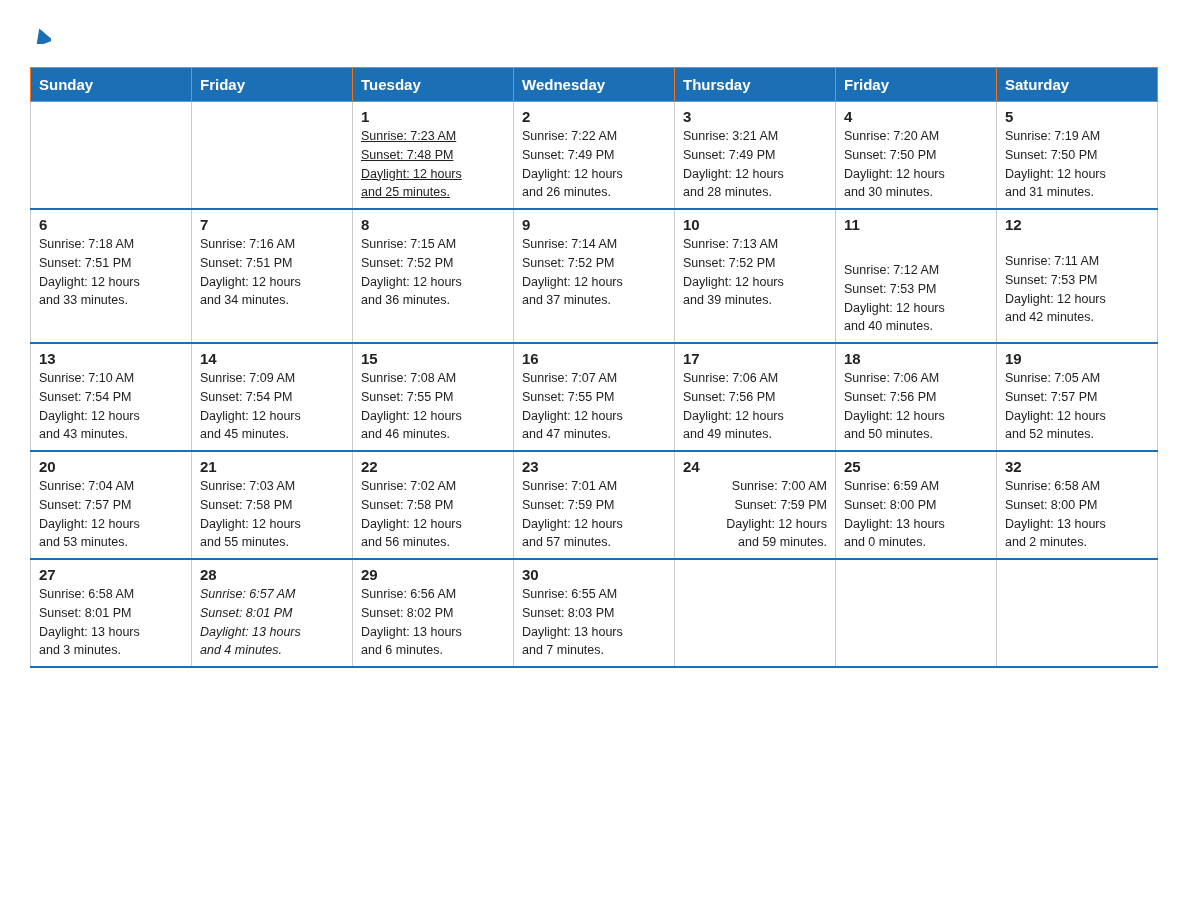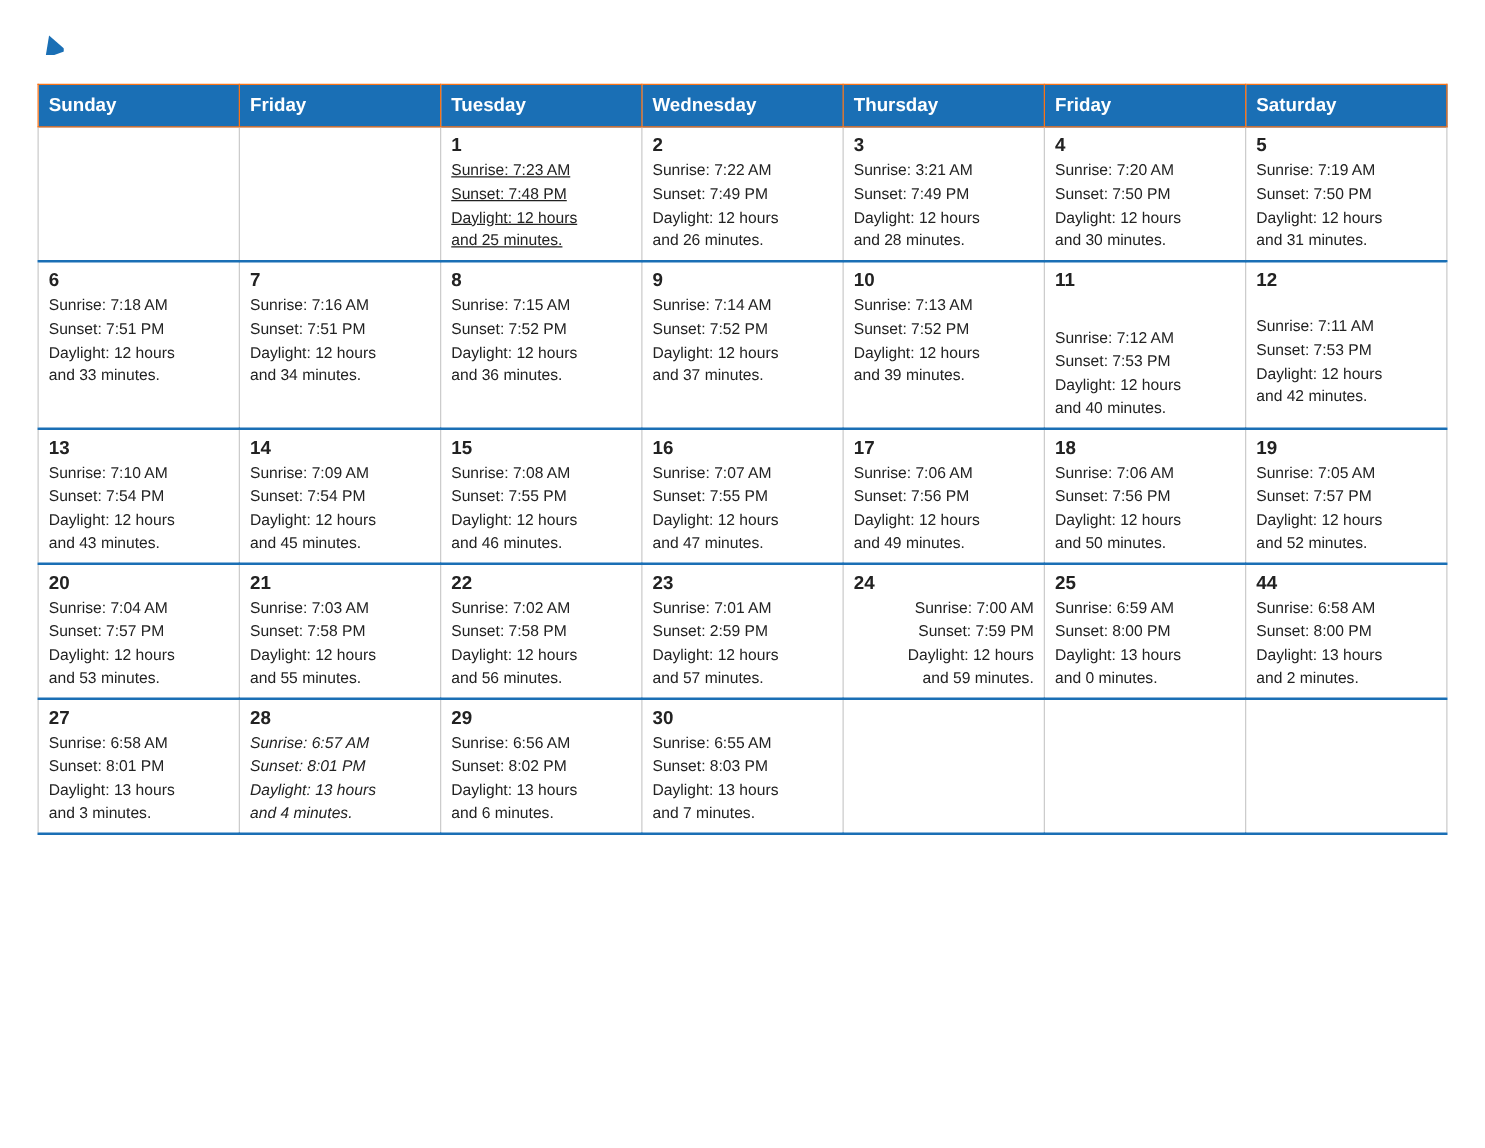--- a/index.html
+++ b/index.html
@@ -280,40 +280,40 @@
         <td>
           <div class="day-number">22</div>
           <div class="day-info" style="white-space: pre-line;">Sunrise: 7:02 AM
 Sunset: 7:58 PM
 Daylight: 12 hours
 and 56 minutes.</div>
         </td>
         <td>
           <div class="day-number">23</div>
           <div class="day-info" style="white-space: pre-line;">Sunrise: 7:01 AM
-Sunset: 2:59 PM
+Sunset: 7:59 PM
 Daylight: 12 hours
 and 57 minutes.</div>
         </td>
         <td>
           <div class="day-number">24</div>
           <div class="day-info" style="white-space: pre-line; text-align: right;">Sunrise: 7:00 AM
 Sunset: 7:59 PM
 Daylight: 12 hours
 and 59 minutes.</div>
         </td>
         <td>
           <div class="day-number">25</div>
           <div class="day-info" style="white-space: pre-line;">Sunrise: 6:59 AM
 Sunset: 8:00 PM
 Daylight: 13 hours
 and 0 minutes.</div>
         </td>
         <td>
-          <div class="day-number">44</div>
+          <div class="day-number">32</div>
           <div class="day-info" style="white-space: pre-line;">Sunrise: 6:58 AM
 Sunset: 8:00 PM
 Daylight: 13 hours
 and 2 minutes.</div>
         </td>
       </tr>
       <tr>
         <td>
           <div class="day-number">27</div>
           <div class="day-info" style="white-space: pre-line;">Sunrise: 6:58 AM

